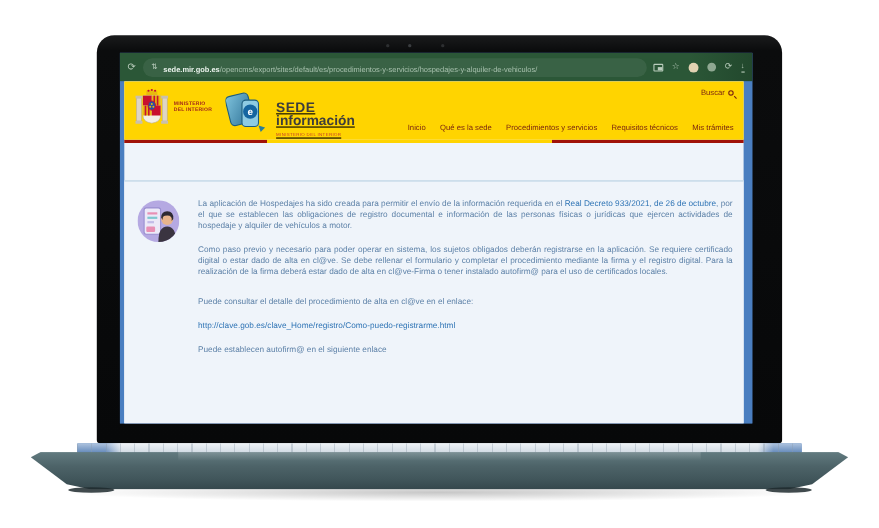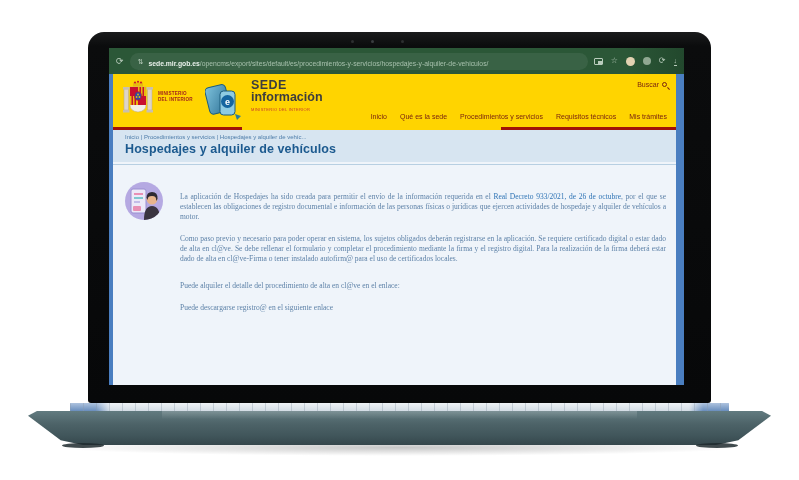--- a/index.html
+++ b/index.html
@@ -48,36 +48,36 @@
   .dl-icon { font-size:7px; color:#b9ccbc; border-bottom:1.5px solid #b9ccbc; line-height:1; padding-bottom:1px; }
 
   
   .page { position:absolute; left:0; top:26px; width:100%; height:311px; background:var(--page-blue,#4a7ec0); }
   .site { position:absolute; left:4px; right:8px; top:0; bottom:0; background:var(--content-bg,#eff4fa); }
   .site-header { position:relative; height:53px; background:var(--yellow,#ffd400); }
   .red-line { height:3px;
           background:linear-gradient(90deg,var(--red-accent,#a01208) 0 23%,var(--yellow,#ffd400) 23% 69%,var(--red-accent,#a01208) 69% 100%); }
   .ministry-text { position:absolute; left:45px; top:17px; font-size:4.6px; font-weight:bold;
           color:#a3281a; line-height:5.6px; letter-spacing:.2px; }
-  .sede-words { position:absolute; left:138px; top:5px; line-height:12px; }
+  .sede-words { position:absolute; left:138px; top:18px; line-height:12px;text-decoration:underline; }
   .sede-title { font-size:12.5px; font-weight:bold; color:#3d3d3d; letter-spacing:.4px; display:block; }
   .sede-subtitle { font-size:12.5px; font-weight:bold; color:#3d3d3d; display:block; }
   .sede-caption { font-size:4px; color:#c6392b; letter-spacing:.3px; display:block; margin-top:1px; }
   .search-box { position:absolute; right:9px; top:7px; font-size:7px; color:#7a2410; display:flex; align-items:center; gap:3px; }
   .lens { width:5px; height:5px; border:1px solid #7a2410; border-radius:50%; position:relative; display:inline-block; }
   .lens::after { content:""; position:absolute; width:3px; height:1px; background:#7a2410; transform:rotate(45deg); left:4px; top:5px; }
   .nav-row { position:absolute; right:9px; bottom:7px; display:flex; gap:13px; }
   .nav-item { font-size:7px; color:var(--nav-red,#7a2410); cursor:pointer; }
   .crumbbar { background:var(--breadcrumb-bg,#d7e5f1); padding:4px 12px 6px; }
   .breadcrumb { font-size:6px; color:#4d7ca9; }
   .page-title { font-size:12.5px; font-weight:bold; color:var(--title-blue,#1c5a8f); margin-top:2px; letter-spacing:.1px; }
   .content { position:absolute; left:0; right:0; top:90px; bottom:0; background:var(--content-bg,#eff4fa);
           border-top:1px solid #b7cfe2; }
   .doc-icon { position:absolute; left:12px; top:17px; }
-  .text-col { margin:27px 10px 0 67px;font-family:Liberation Serif, serif; }
+  .text-col { margin:15px 10px 0 67px; }
   .text-col p { font-size:7.5px; line-height:10px; color:var(--body-text,#5e82a8); text-align:justify; margin-bottom:12px; }
   .text-col p.gap { margin-bottom:17px; }
   .inline-link, .plain-link { color:var(--link-blue,#2f74b5); }
   .plain-link { display:block; font-size:7.5px; line-height:10px; margin-bottom:12px; cursor:pointer; }
 </style>
 </head>
 <body>
 
 <div class="stage">
   <div class="floor-shadow"></div>
@@ -168,24 +168,20 @@
               <span class="nav-item">Inicio</span>
               <span class="nav-item">Qué es la sede</span>
               <span class="nav-item">Procedimientos y servicios</span>
               <span class="nav-item">Requisitos técnicos</span>
               <span class="nav-item">Mis trámites</span>
             </div>
           </div>
 
           <div class="red-line"></div>
 
-          <div class="crumbbar">
-            <div class="breadcrumb">Inicio | Procedimientos y servicios | Hospedajes y alquiler de vehíc...</div>
-            <div class="page-title">Hospedajes y alquiler de vehículos</div>
-          </div>
 
           <div class="content">
 
             <svg class="doc-icon" width="38" height="38" viewBox="0 0 38 38">
               <defs>
                   <clipPath id="cc">
                     <circle cx="19" cy="19" r="19"></circle>
                   </clipPath>
                 </defs>
               <circle cx="19" cy="19" r="19" fill="#b5a9e2"></circle>
@@ -197,22 +193,23 @@
                 <rect x="8" y="24" width="8" height="5" rx="1" fill="#e88fb4"></rect>
                 <circle cx="27" cy="17" r="5.5" fill="#e8b48c"></circle>
                 <path d="M21.5 16 q0 -6 5.5 -6 q6 0 5.5 7 l-1.5 2 q1 -5 -4 -5 q-5 0 -4 4 z" fill="#2e2a33"></path>
                 <path d="M19 38 q0 -14 8 -14 q8 0 8 14 z" fill="#3a3440"></path>
               </g>
             </svg>
 
             <div class="text-col">
               <p><span>La aplicación de Hospedajes ha sido creada para permitir el envío de la información requerida en el </span><span class="inline-link">Real Decreto 933/2021, de 26 de octubre</span><span>, por el que se establecen las obligaciones de registro documental e información de las personas físicas o jurídicas que ejercen actividades de hospedaje y alquiler de vehículos a motor.</span></p>
               <p class="gap">Como paso previo y necesario para poder operar en sistema, los sujetos obligados deberán registrarse en la aplicación. Se requiere certificado digital o estar dado de alta en cl@ve. Se debe rellenar el formulario y completar el procedimiento mediante la firma y el registro digital. Para la realización de la firma deberá estar dado de alta en cl@ve-Firma o tener instalado autofirm@ para el uso de certificados locales.</p>
-              <p>Puede alquiler el detalle del procedimiento de alta en cl@ve en el enlace:</p>
-              <p>Puede descargarse registro@ en el siguiente enlace</p>
+              <p>Puede consultar el detalle del procedimiento de alta en cl@ve en el enlace:</p>
+              <span class="plain-link">http://clave.gob.es/clave_Home/registro/Como-puedo-registrarme.html</span>
+              <p>Puede establecen autofirm@ en el siguiente enlace</p>
             </div>
           </div>
 
         </div>
       </div>
 
     </div>
   </div>
 
   <div class="deck"></div>

